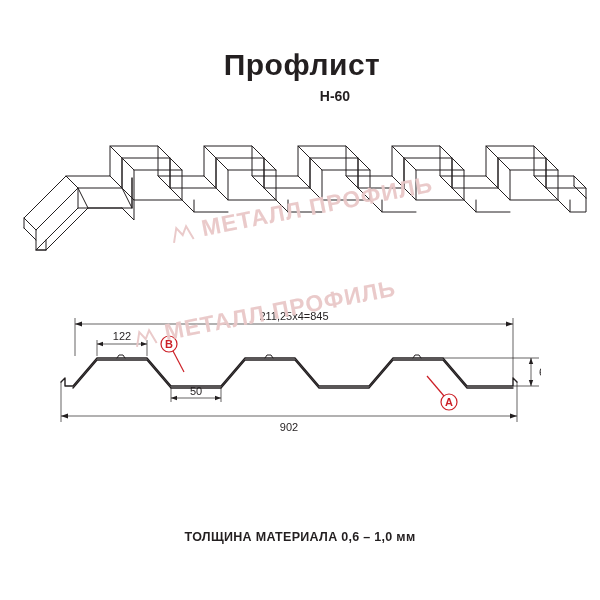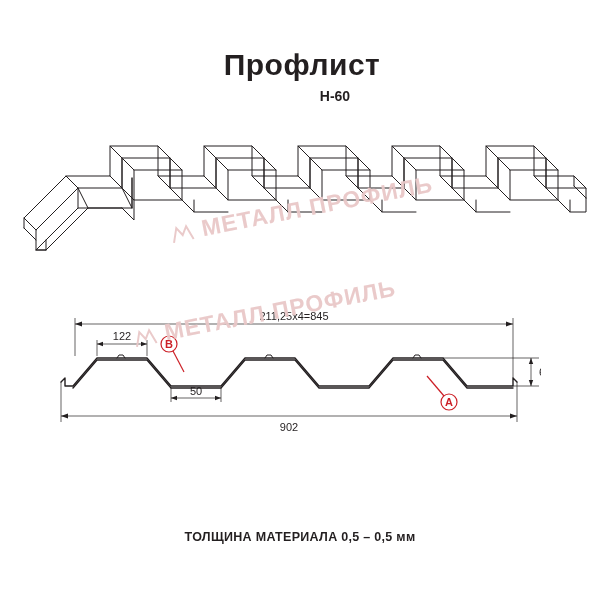--- a/index.html
+++ b/index.html
@@ -267,14 +267,14 @@
     </span><span>МЕТАЛЛ ПРОФИЛЬ</span>
   </div>
   <div class="wm wm2">
     <span class="lg">
       <svg width="26" height="22" viewBox="0 0 26 22" fill="none" stroke="#e9c8c8" stroke-width="2">
         <path d="M3 18 L8 4 L13 12 L18 4 L23 18"></path>
       </svg>
     </span><span>МЕТАЛЛ ПРОФИЛЬ</span>
   </div>
 
-  <div class="footer-note">ТОЛЩИНА МАТЕРИАЛА 0,5 – 0,5 мм</div>
+  <div class="footer-note">ТОЛЩИНА МАТЕРИАЛА 0,6 – 1,0 мм</div>
 </div>
 
 </body></html>

